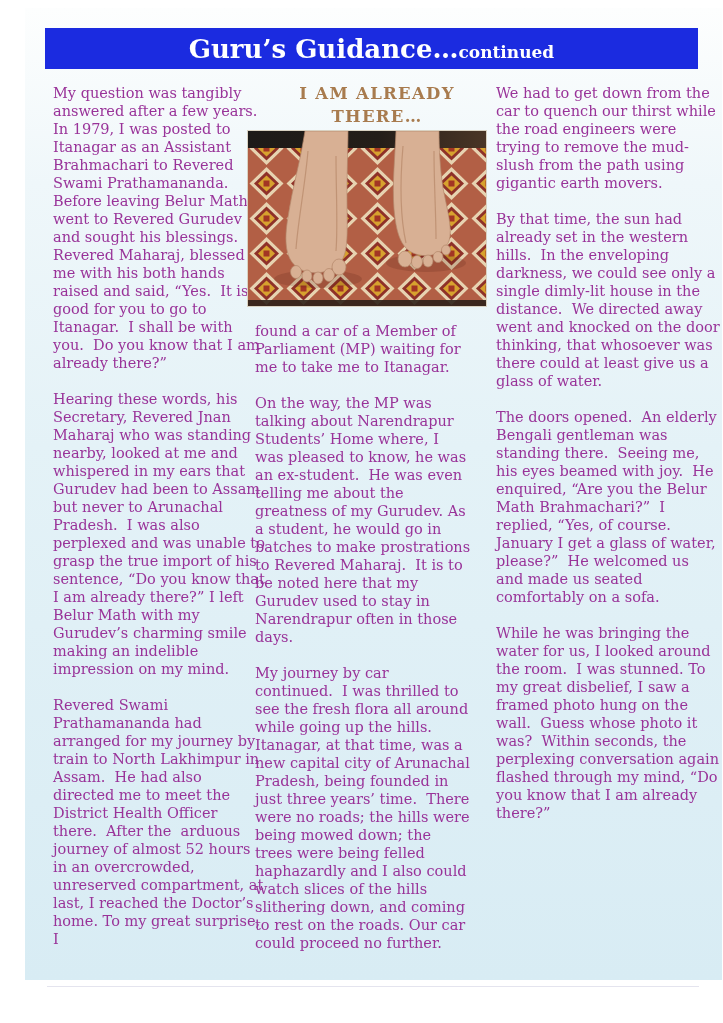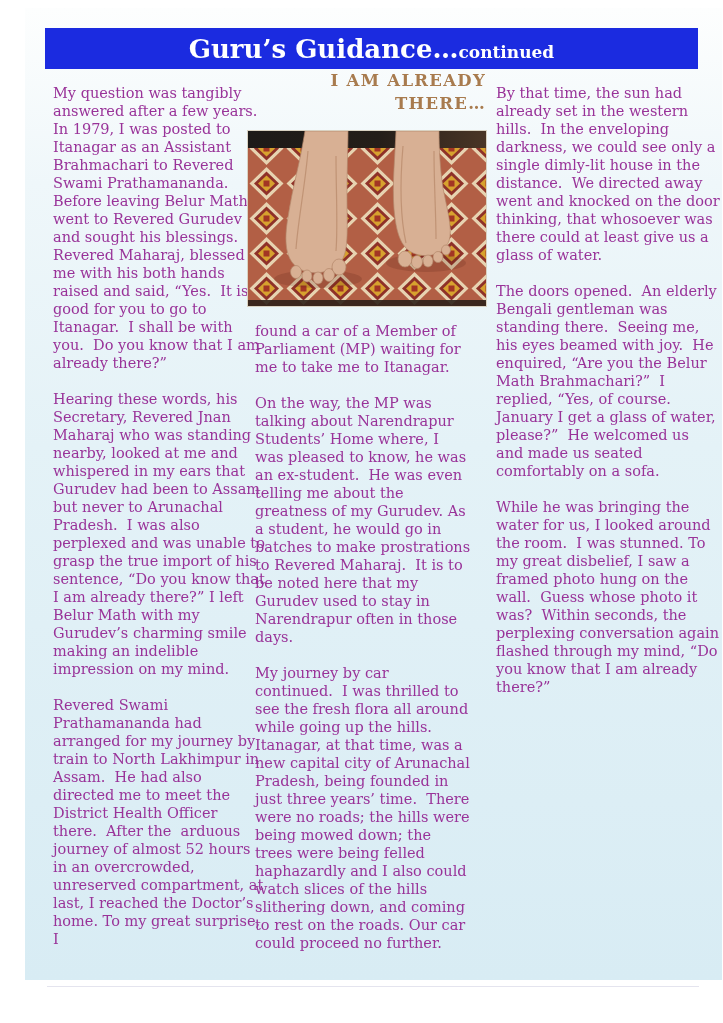--- a/index.html
+++ b/index.html
@@ -18,21 +18,21 @@
   .band-text { color:#ffffff; font-weight:bold; }
   .band-title { font-size:26px; }
   .band-subtitle { font-size:17px; }
   .col { position:absolute; color:#993399; font-size:14.5px; line-height:18px; }
   .col p { margin:0 0 18px 0; white-space:pre-wrap; }
   .col p:last-child { margin-bottom:0; }
   .col1 { left:41px; top:84px; width:212px; }
   .col2text { left:243px; top:322px; width:216px; }
   .col3 { left:484px; top:84px; width:224px; }
   .heading2 {
-    position:absolute; left:256px; top:69px; width:218px; text-align:right;
+    position:absolute; left:256px; top:82px; width:218px; text-align:center;
     color:#a87b4e; font-weight:bold; font-size:16.5px; line-height:23px; letter-spacing:1.3px;
   }
   .photo {
     position:absolute; left:236px; top:131px; width:238px; height:175px; margin:0;
     outline:1px solid #d9d2c2;
   }
   .photo svg { display:block; width:100%; height:100%; }
   .rule { position:absolute; left:35px; top:986px; width:652px; height:1px; background:#e4e4ee; }
 </style>
 </head>
@@ -102,19 +102,20 @@
     </svg>
   </figure>
 
   <section class="col col2text">
     <p>found a car of a Member of Parliament (MP) waiting for me to take me to Itanagar.</p>
     <p>On the way, the MP was talking about Narendrapur Students’ Home where, I was pleased to know, he was an ex-student.  He was even telling me about the greatness of my Gurudev. As a student, he would go in batches to make prostrations to Revered Maharaj.  It is to be noted here that my Gurudev used to stay in Narendrapur often in those days.</p>
     <p>My journey by car continued.  I was thrilled to see the fresh flora all around while going up the hills. Itanagar, at that time, was a new capital city of Arunachal Pradesh, being founded in just three years’ time.  There were no roads; the hills were being mowed down; the trees were being felled haphazardly and I also could watch slices of the hills slithering down, and coming to rest on the roads. Our car could proceed no further.</p>
   </section>
 
   <section class="col col3">
+    <p>We had to get down from the car to quench our thirst while the road engineers were trying to remove the mud-slush from the path using gigantic earth movers.</p>
     <p>By that time, the sun had already set in the western hills.  In the enveloping darkness, we could see only a single dimly-lit house in the distance.  We directed away went and knocked on the door thinking, that whosoever was there could at least give us a glass of water.</p>
     <p>The doors opened.  An elderly Bengali gentleman was standing there.  Seeing me, his eyes beamed with joy.  He enquired, “Are you the Belur Math Brahmachari?”  I replied, “Yes, of course.  January I get a glass of water, please?”  He welcomed us and made us seated comfortably on a sofa.</p>
     <p>While he was bringing the water for us, I looked around the room.  I was stunned. To my great disbelief, I saw a framed photo hung on the wall.  Guess whose photo it was?  Within seconds, the perplexing conversation again flashed through my mind, “Do you know that I am already there?”</p>
   </section>
 
   <div class="rule"></div>
 </div>
 
 </body></html>

